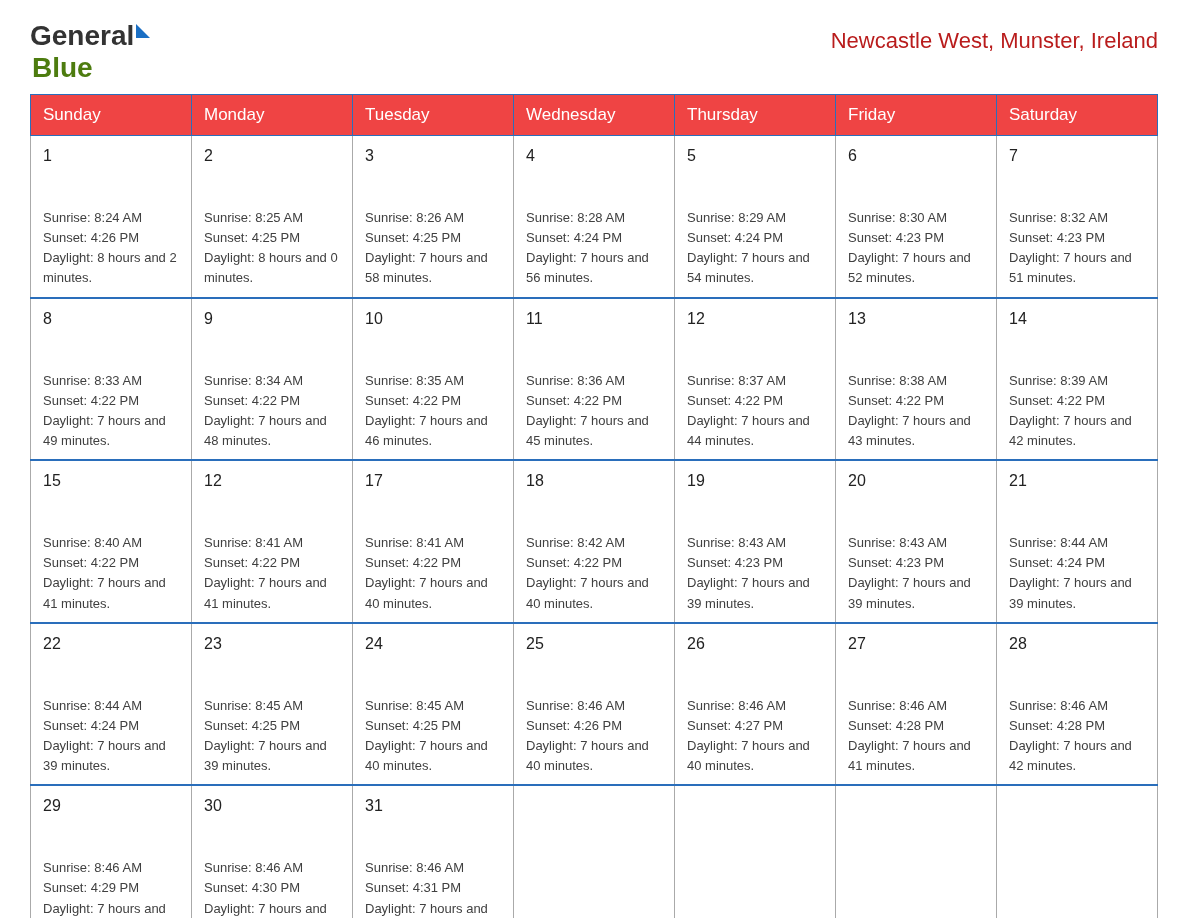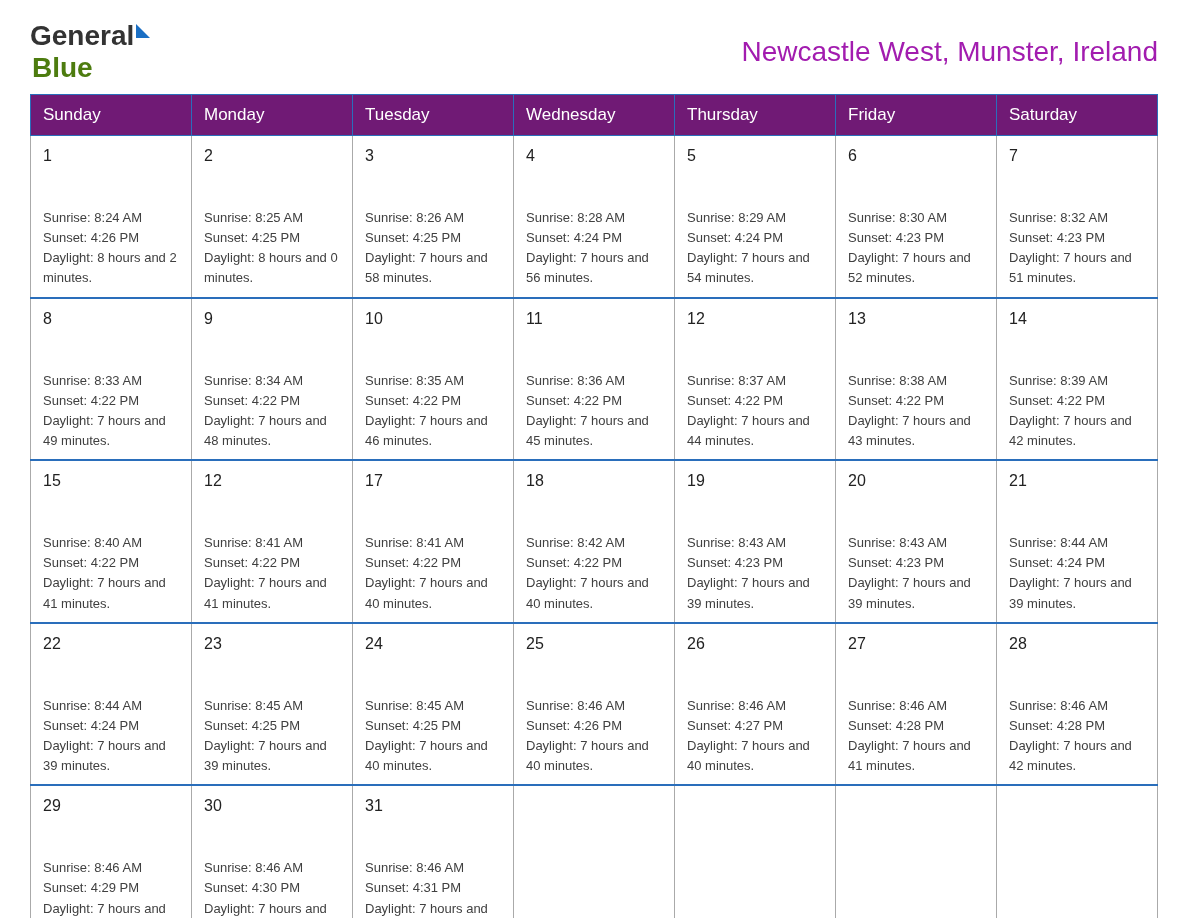--- a/index.html
+++ b/index.html
@@ -44,31 +44,31 @@
     .title-section {
       text-align: right;
     }
     .month-title {
       font-size: 52px;
       font-weight: bold;
       color: #222222;
       line-height: 1.1;
     }
     .location-title {
-      font-size: 28px;
-      color: #a21caf;
-      margin-top: 16px;
+      font-size: 22px;
+      color: #b91c1c;
+      margin-top: 8px;
     }
     .calendar-table {
       width: 100%;
       border-collapse: collapse;
       margin-top: 10px;
     }
     .calendar-table th {
-      background-color: #701a75;
+      background-color: #ef4444;
       color: #ffffff;
       font-size: 17px;
       font-weight: normal;
       padding: 10px 12px;
       text-align: left;
       border: 1px solid #2a6ebb;
     }
     .calendar-table td {
       vertical-align: top;
       padding: 8px 12px;

